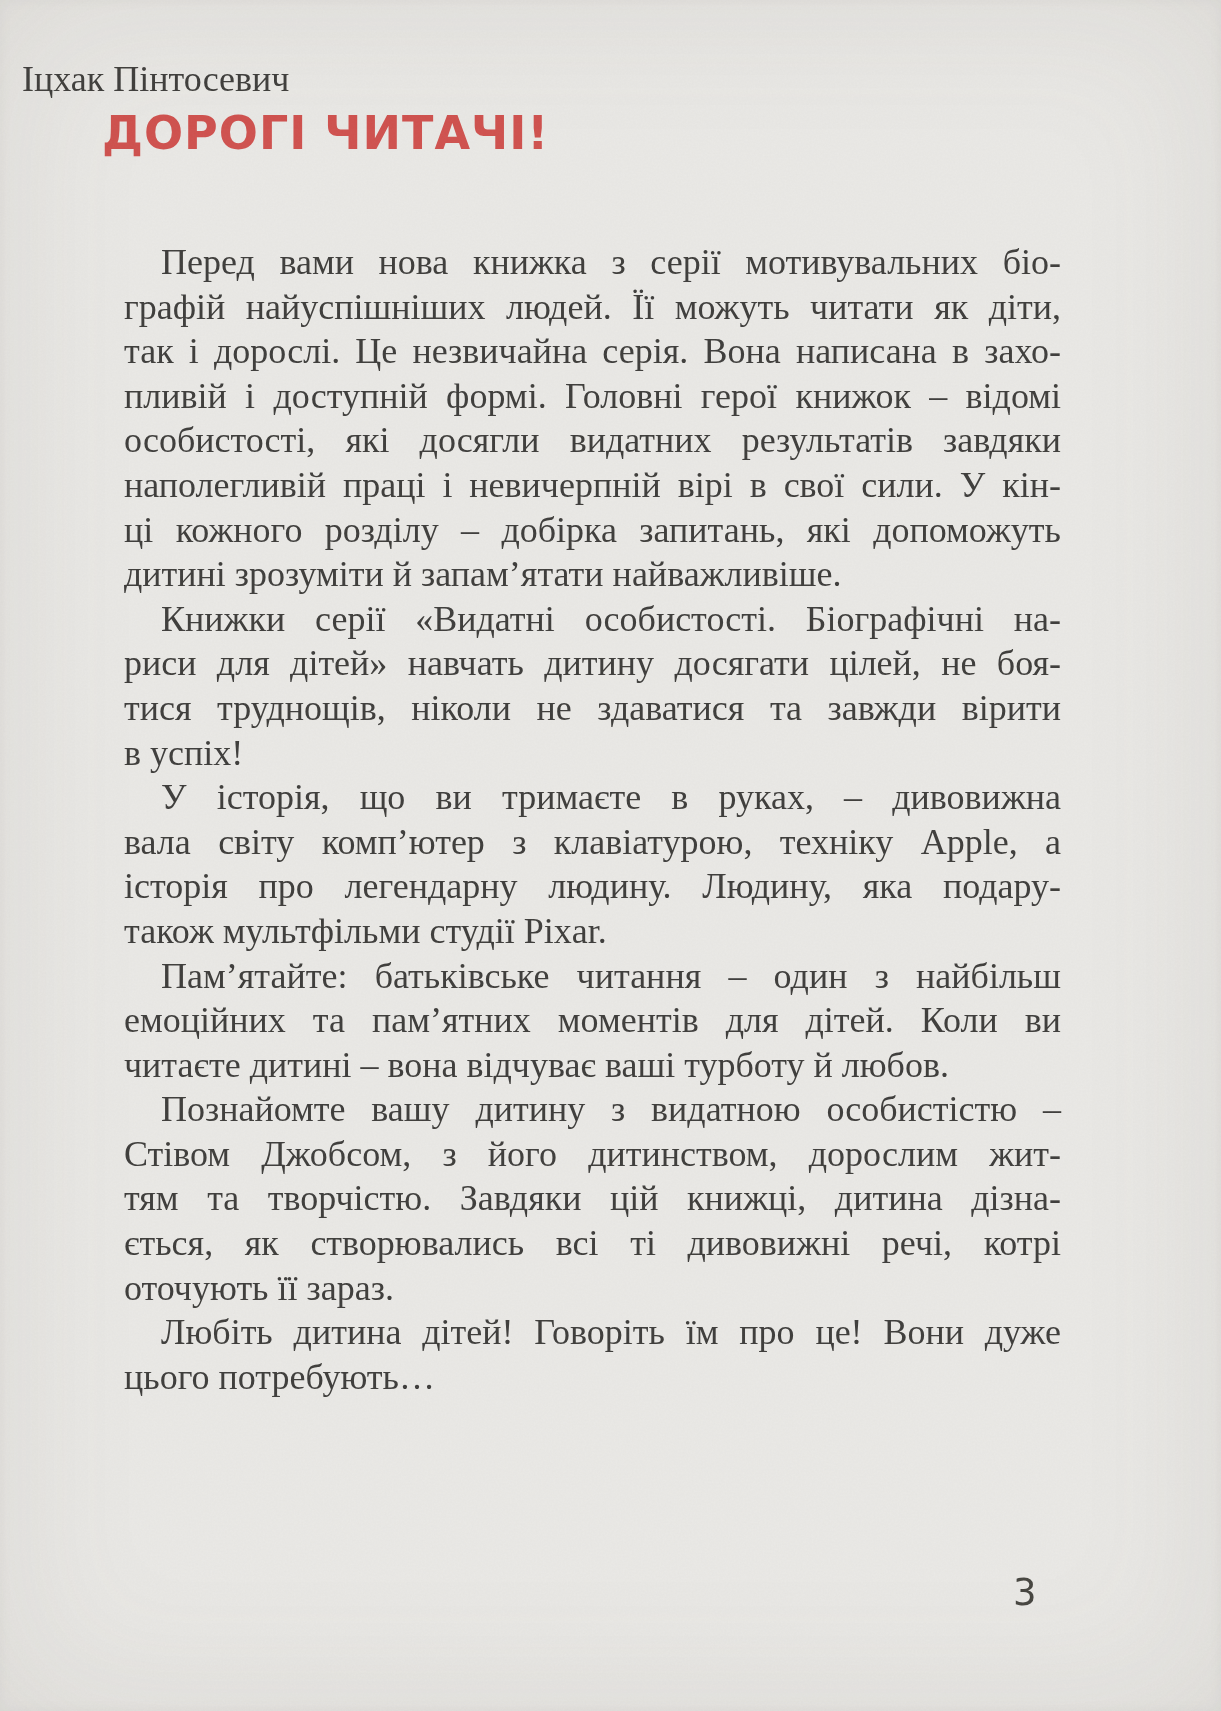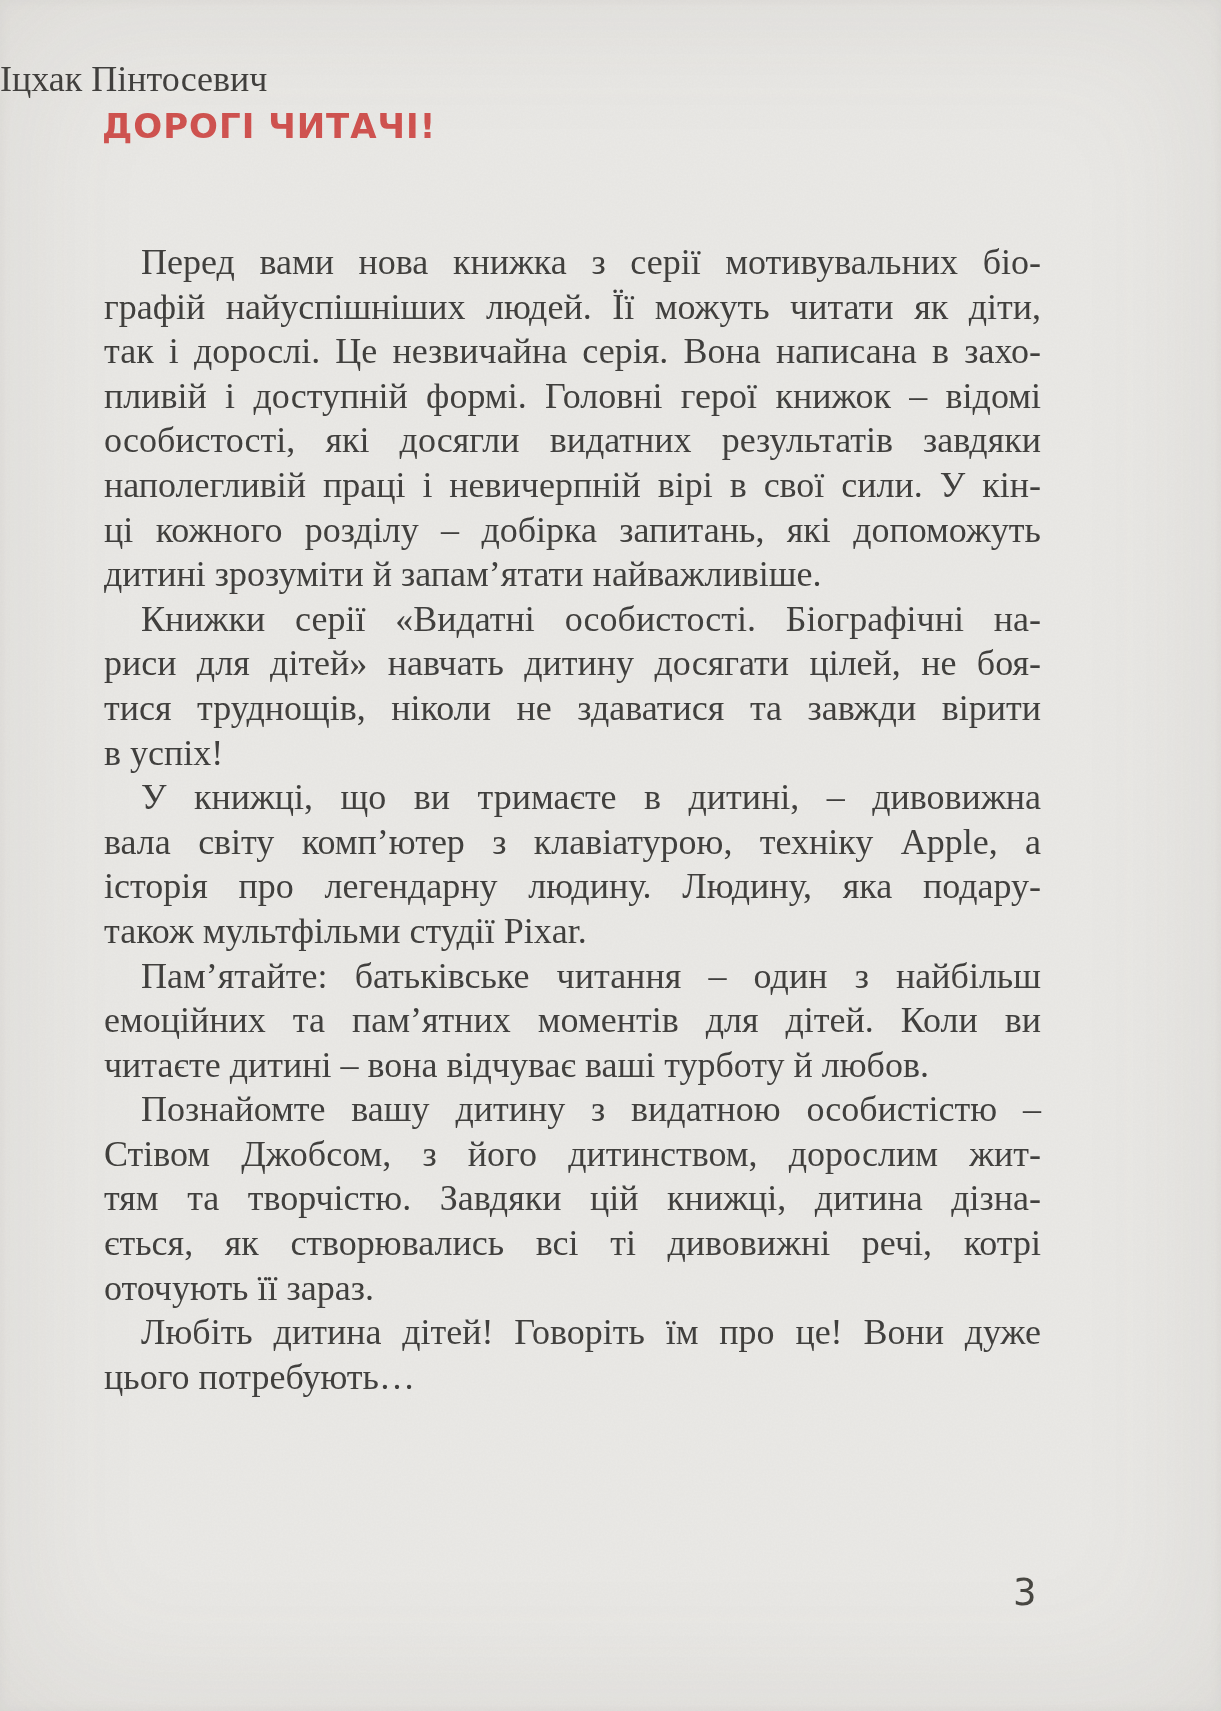--- a/index.html
+++ b/index.html
@@ -32,47 +32,48 @@
     opacity: 0.5;
   }
   .title {
     position: absolute;
     left: 102px;
     top: 108px;
     margin: 0;
     z-index: 1;
     font-family: "DejaVu Sans", sans-serif;
     font-weight: bold;
-    font-size: 34px;
+    font-size: 46px;
     line-height: 1.1;
     letter-spacing: 1px;
     color: var(--color-title, #d0504d);
     text-align: center;
   }
   .text-block {
     position: absolute;
-    left: 104px;
+    left: 124px;
     top: 240px;
     width: 937px;
     z-index: 1;
     font-size: 36px;
     line-height: 44.6px;
     color: var(--color-text, #3d3c3a);
   }
   .paragraph { margin: 0; }
   .line {
     text-align: justify;
     text-align-last: justify;
     text-justify: inter-word;
     white-space: normal;
   }
   .line.first { text-indent: 37px; }
   .line.last  { text-align-last: left; }
   .signature {
     margin-top: 57px;
+    margin-left: 22px;
     font-size: 36px;
     line-height: 44.6px;
     color: var(--color-text, #3d3c3a);
   }
   .folio {
     position: absolute;
     left: 1013px;
     top: 1574px;
     z-index: 1;
     font-family: "DejaVu Sans", sans-serif;
@@ -100,21 +101,21 @@
         <div class="line">ці кожного розділу – добірка запитань, які допоможуть</div>
         <div class="line last">дитині зрозуміти й запам’ятати найважливіше.</div>
       </div>
       <div class="paragraph">
         <div class="line first">Книжки серії «Видатні особистості. Біографічні на-</div>
         <div class="line">риси для дітей» навчать дитину досягати цілей, не боя-</div>
         <div class="line">тися труднощів, ніколи не здаватися та завжди вірити</div>
         <div class="line last">в успіх!</div>
       </div>
       <div class="paragraph">
-        <div class="line first">У книжці, що ви тримаєте в дитині, – дивовижна</div>
+        <div class="line first">У історія, що ви тримаєте в руках, – дивовижна</div>
         <div class="line">вала світу комп’ютер з клавіатурою, техніку Apple, а</div>
         <div class="line">історія про легендарну людину. Людину, яка подару-</div>
         <div class="line last">також мультфільми студії Pixar.</div>
       </div>
       <div class="paragraph">
         <div class="line first">Пам’ятайте: батьківське читання – один з найбільш</div>
         <div class="line">емоційних та пам’ятних моментів для дітей. Коли ви</div>
         <div class="line last">читаєте дитині – вона відчуває ваші турботу й любов.</div>
       </div>
       <div class="paragraph">

